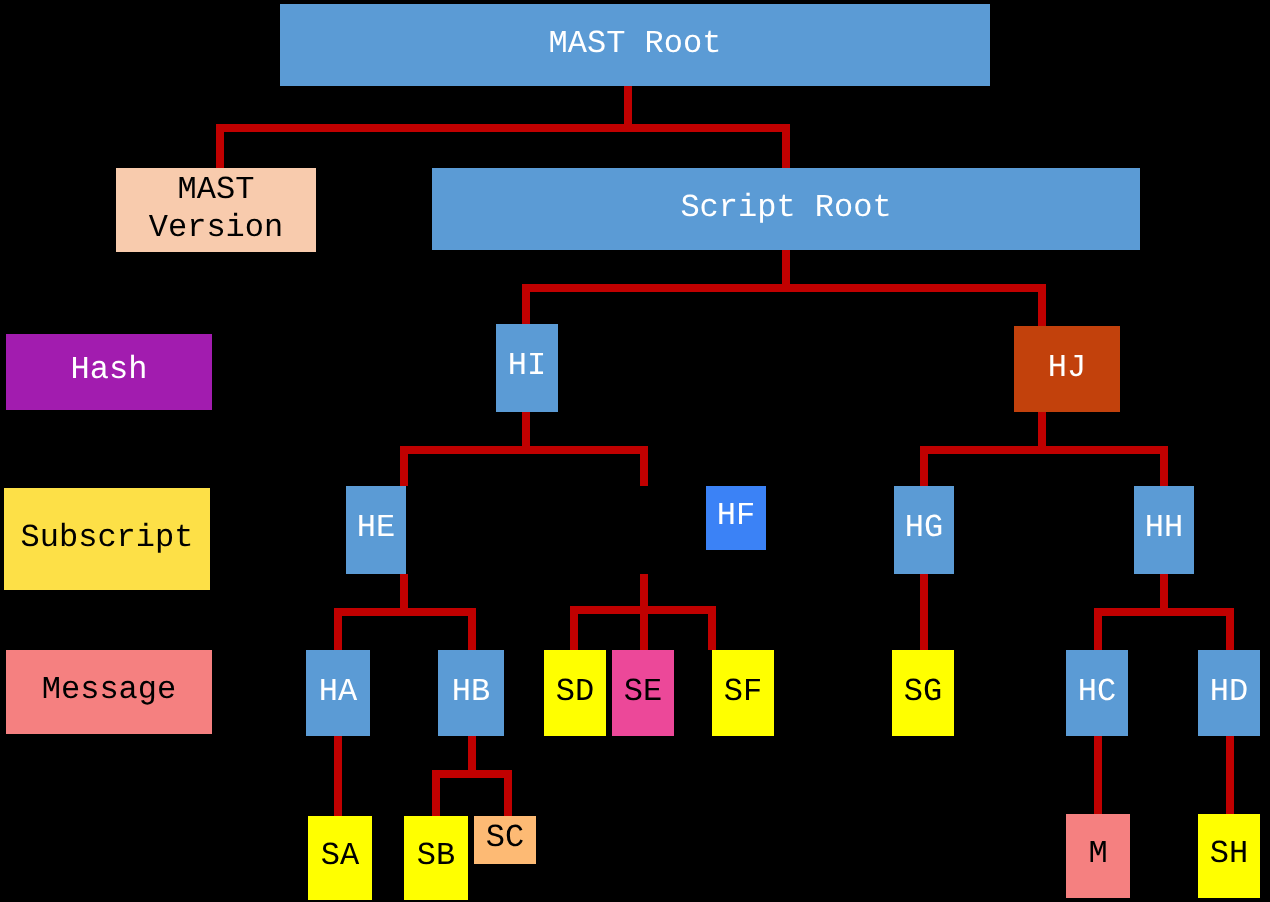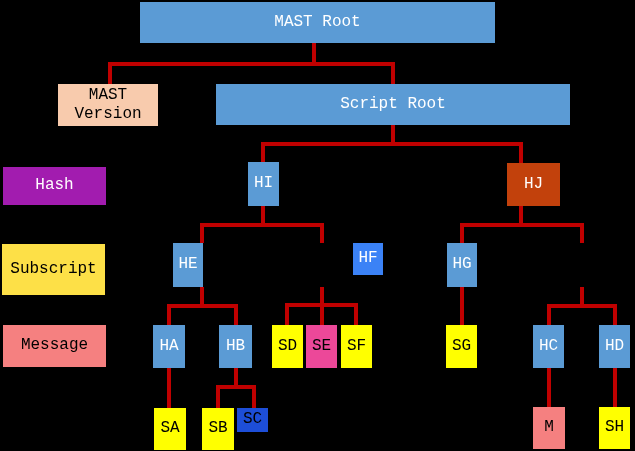--- a/index.html
+++ b/index.html
@@ -78,27 +78,28 @@
     <div class="node" style="left: 140px; top: 2px; width: 355px; height: 41px; background: rgb(91, 155, 213); color: rgb(255, 255, 255);">MAST Root</div>
     <div class="node wrap" style="left: 58px; top: 84px; width: 100px; height: 42px; background: rgb(248, 203, 173); color: rgb(0, 0, 0);">MAST Version</div>
     <div class="node" style="left: 216px; top: 84px; width: 354px; height: 41px; background: rgb(91, 155, 213); color: rgb(255, 255, 255);">Script Root</div>
     <div class="node" style="left: 3px; top: 167px; width: 103px; height: 38px; background: #a21caf; color: rgb(255, 255, 255);">Hash</div>
     <div class="node" style="left: 248px; top: 162px; width: 31px; height: 44px; background: rgb(91, 155, 213); color: rgb(255, 255, 255);">HI</div>
     <div class="node" style="left: 507px; top: 163px; width: 53px; height: 43px; background: #c2410c; color: rgb(255, 255, 255);">HJ</div>
     <div class="node" style="left: 2px; top: 244px; width: 103px; height: 51px; background: #fde047; color: rgb(0, 0, 0);">Subscript</div>
     <div class="node" style="left: 173px; top: 243px; width: 30px; height: 44px; background: rgb(91, 155, 213); color: rgb(255, 255, 255);">HE</div>
     <div class="node" style="left: 307px; top: 243px; width: 30px; height: 32px; background: #3b82f6; color: rgb(255, 255, 255); margin-left: 46px;">HF</div>
     <div class="node" style="left: 447px; top: 243px; width: 30px; height: 44px; background: rgb(91, 155, 213); color: rgb(255, 255, 255);">HG</div>
+    <div class="node" style="left: 567px; top: 243px; width: 30px; height: 44px; background: rgb(91, 155, 213); color: rgb(255, 255, 255);">HH</div>
     <div class="node" style="left: 3px; top: 325px; width: 103px; height: 42px; background: rgb(245, 128, 128); color: rgb(0, 0, 0);">Message</div>
     <div class="node" style="left: 153px; top: 325px; width: 32px; height: 43px; background: rgb(91, 155, 213); color: rgb(255, 255, 255);">HA</div>
     <div class="node" style="left: 219px; top: 325px; width: 33px; height: 43px; background: rgb(91, 155, 213); color: rgb(255, 255, 255);">HB</div>
     <div class="node" style="left: 272px; top: 325px; width: 31px; height: 43px; background: rgb(255, 255, 0); color: rgb(0, 0, 0);">SD</div>
     <div class="node" style="left: 306px; top: 325px; width: 31px; height: 43px; background: #ec4899; color: rgb(0, 0, 0);">SE</div>
-    <div class="node" style="left: 341px; top: 325px; width: 31px; height: 43px; background: rgb(255, 255, 0); color: rgb(0, 0, 0);">SF</div>
+    <div class="node" style="left: 356px; top: 325px; width: 31px; height: 43px; background: rgb(255, 255, 0); color: rgb(0, 0, 0);">SF</div>
     <div class="node" style="left: 446px; top: 325px; width: 31px; height: 43px; background: rgb(255, 255, 0); color: rgb(0, 0, 0);">SG</div>
     <div class="node" style="left: 533px; top: 325px; width: 31px; height: 43px; background: rgb(91, 155, 213); color: rgb(255, 255, 255);">HC</div>
     <div class="node" style="left: 599px; top: 325px; width: 31px; height: 43px; background: rgb(91, 155, 213); color: rgb(255, 255, 255);">HD</div>
     <div class="node" style="left: 202px; top: 408px; width: 32px; height: 42px; background: rgb(255, 255, 0); color: rgb(0, 0, 0);">SB</div>
     <div class="node" style="left: 154px; top: 408px; width: 32px; height: 42px; background: rgb(255, 255, 0); color: rgb(0, 0, 0);">SA</div>
-    <div class="node" style="left: 237px; top: 408px; width: 31px; height: 24px; background: #1d4ed8; color: rgb(0, 0, 0);">SC</div>
+    <div class="node" style="left: 237px; top: 408px; width: 31px; height: 24px; background: #fdba74; color: rgb(0, 0, 0);">SC</div>
     <div class="node" style="left: 533px; top: 407px; width: 32px; height: 42px; background: rgb(245, 128, 128); color: rgb(0, 0, 0);">M</div>
     <div class="node" style="left: 599px; top: 407px; width: 31px; height: 42px; background: rgb(255, 255, 0); color: rgb(0, 0, 0);">SH</div>
   </div>
 
 </body></html>

